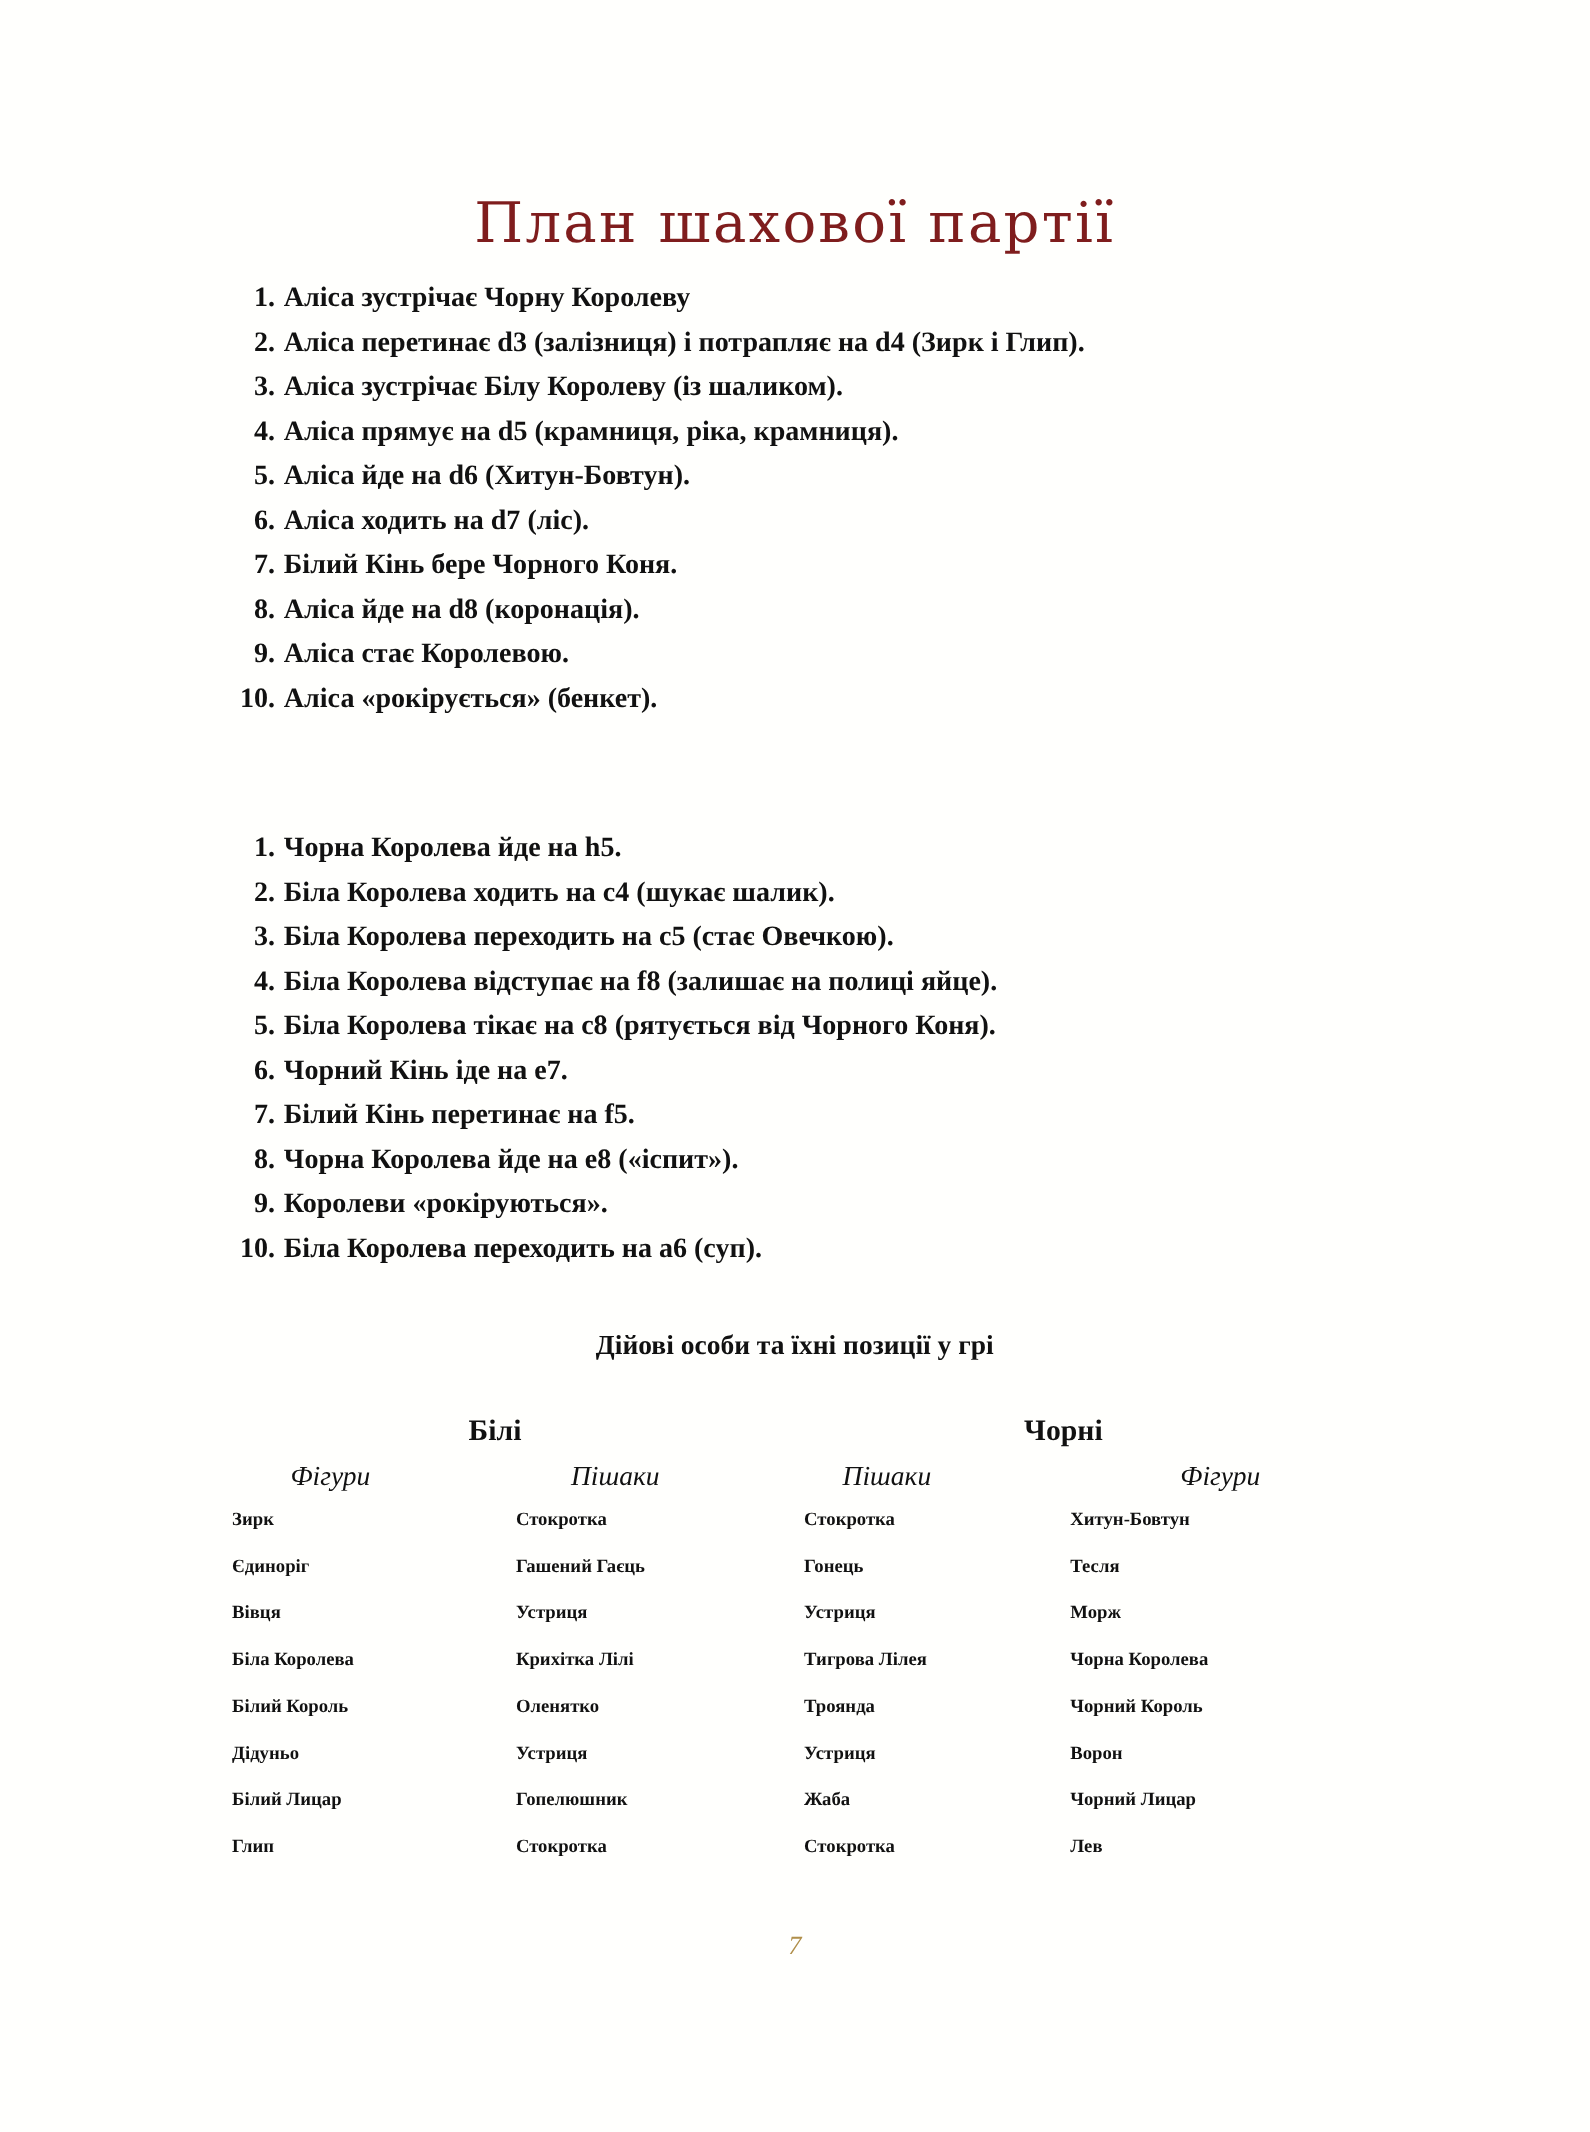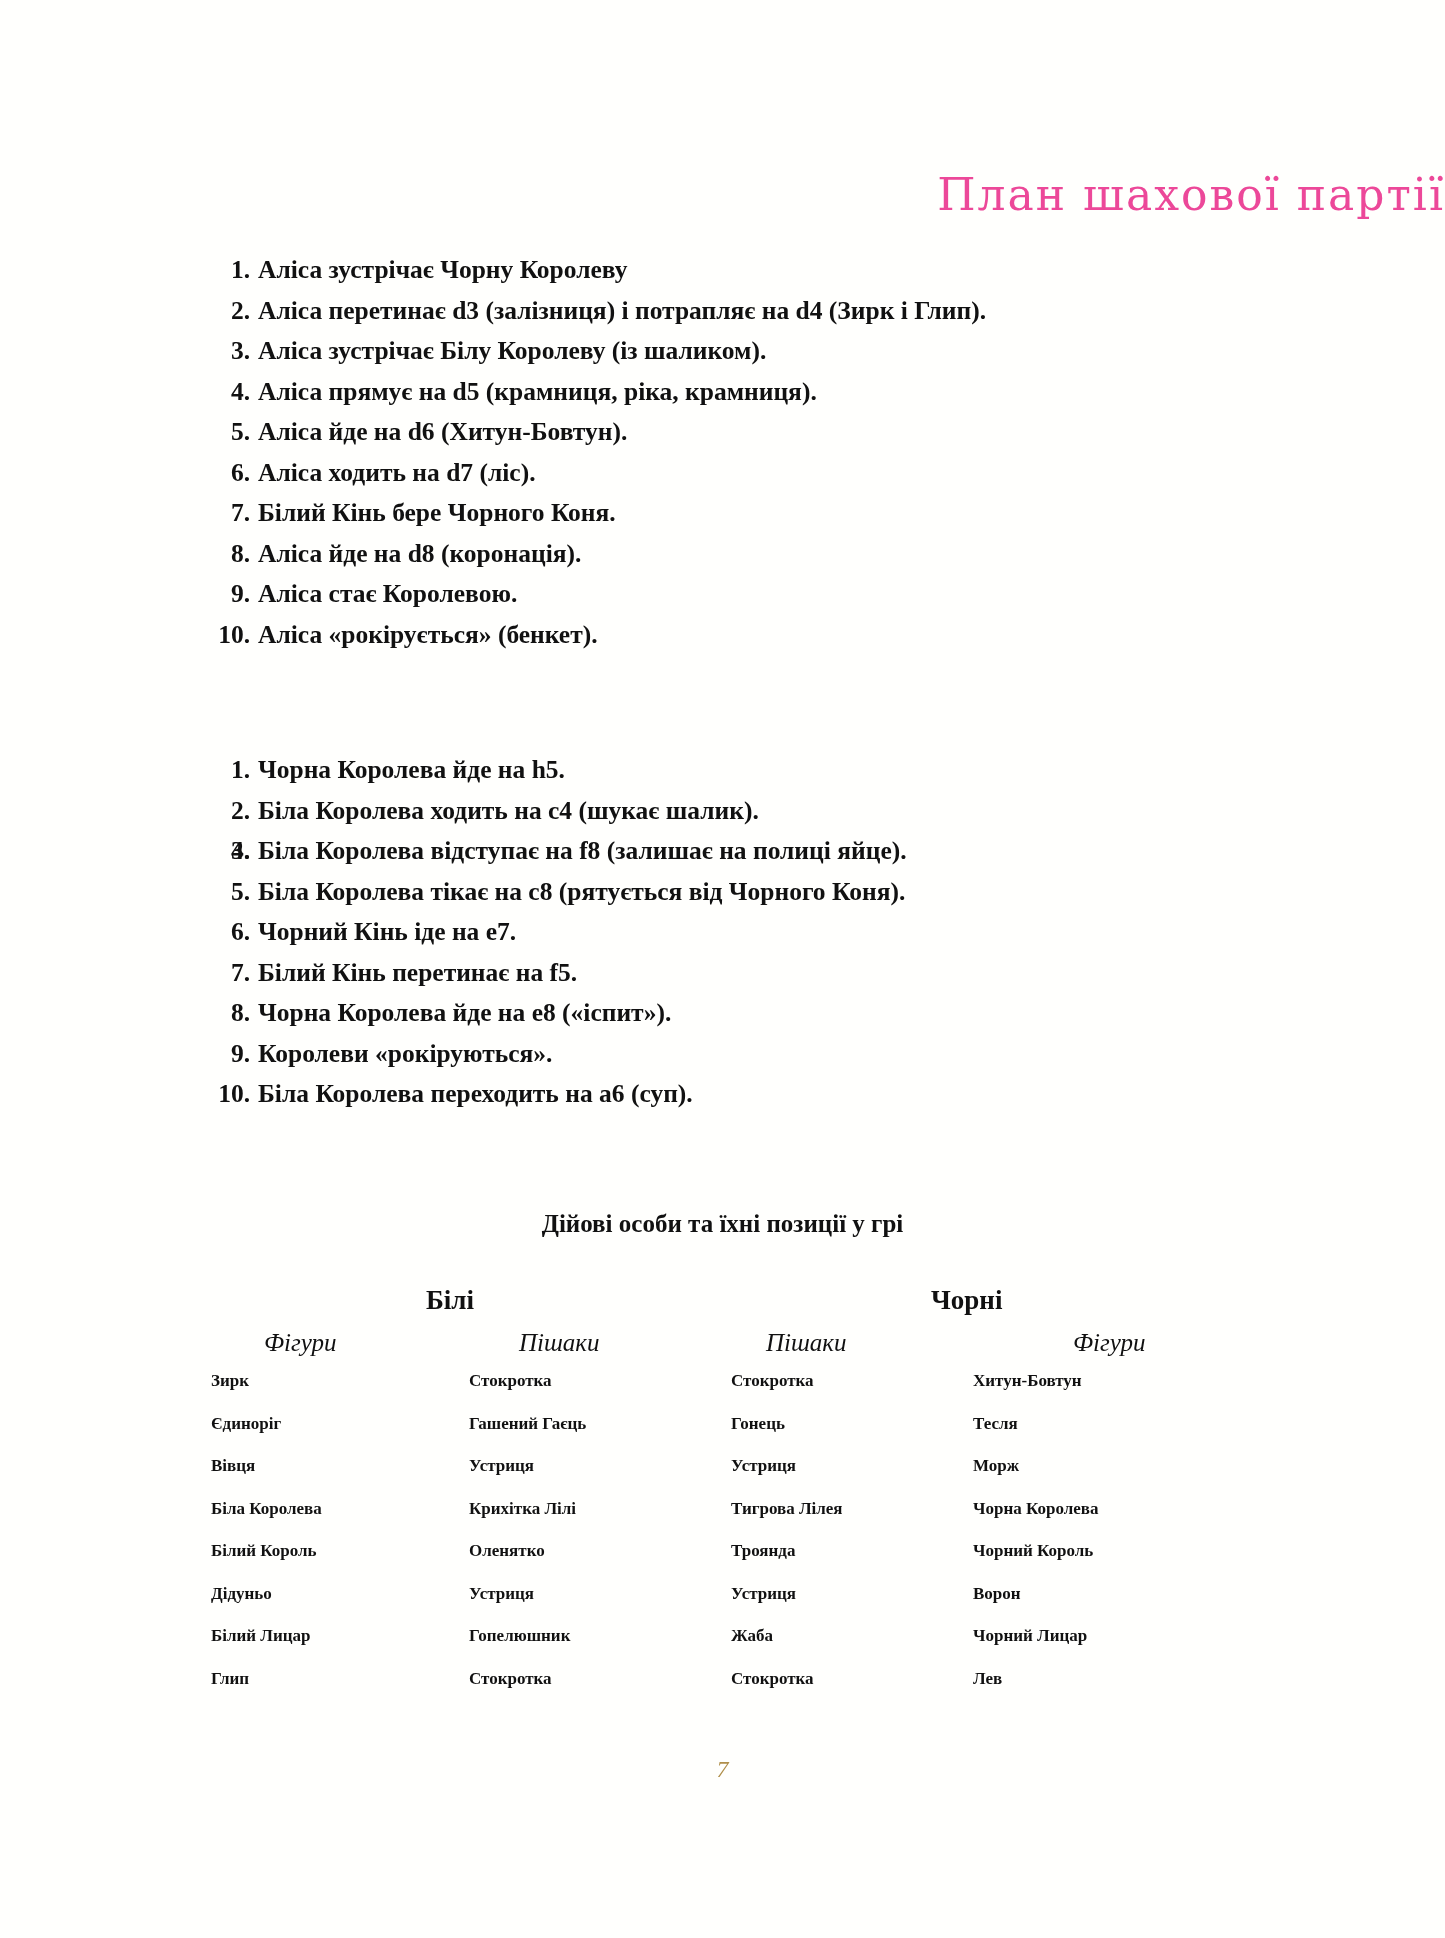--- a/index.html
+++ b/index.html
@@ -17,25 +17,25 @@
     color: #111111;
     overflow: hidden;
   }
 
   
   .doc-title {
     position: absolute;
     top: 140px;
     left: 0;
     width: 100%;
-    text-align: right;
+    text-align: center;
     font-family: "DejaVu Serif", "Liberation Serif", serif;
-    font-size: 44px;
+    font-size: 51px;
     letter-spacing: 2px;
-    color: #ec4899;
+    color: #7f1d1d;
     font-weight: 400;
     white-space: nowrap;
   }
 
   
   .move-list {
     position: absolute;
     left: 200px;
     width: 1120px;
     list-style: none;
@@ -150,21 +150,21 @@
       <li><span class="num">6.</span><span>Аліса ходить на d7 (ліс).</span></li>
       <li><span class="num">7.</span><span>Білий Кінь бере Чорного Коня.</span></li>
       <li><span class="num">8.</span><span>Аліса йде на d8 (коронація).</span></li>
       <li><span class="num">9.</span><span>Аліса стає Королевою.</span></li>
       <li><span class="num">10.</span><span>Аліса «рокірується» (бенкет).</span></li>
     </ol>
 
   <ol class="move-list" id="list-black">
       <li><span class="num">1.</span><span>Чорна Королева йде на h5.</span></li>
       <li><span class="num">2.</span><span>Біла Королева ходить на c4 (шукає шалик).</span></li>
-      <li><span class="num">3.</span></li>
+      <li><span class="num">3.</span><span>Біла Королева переходить на c5 (стає Овечкою).</span></li>
       <li><span class="num">4.</span><span>Біла Королева відступає на f8 (залишає на полиці яйце).</span></li>
       <li><span class="num">5.</span><span>Біла Королева тікає на c8 (рятується від Чорного Коня).</span></li>
       <li><span class="num">6.</span><span>Чорний Кінь іде на e7.</span></li>
       <li><span class="num">7.</span><span>Білий Кінь перетинає на f5.</span></li>
       <li><span class="num">8.</span><span>Чорна Королева йде на e8 («іспит»).</span></li>
       <li><span class="num">9.</span><span>Королеви «рокіруються».</span></li>
       <li><span class="num">10.</span><span>Біла Королева переходить на a6 (суп).</span></li>
     </ol>
 
   <div class="section-heading">Дійові особи та їхні позиції у грі</div>

